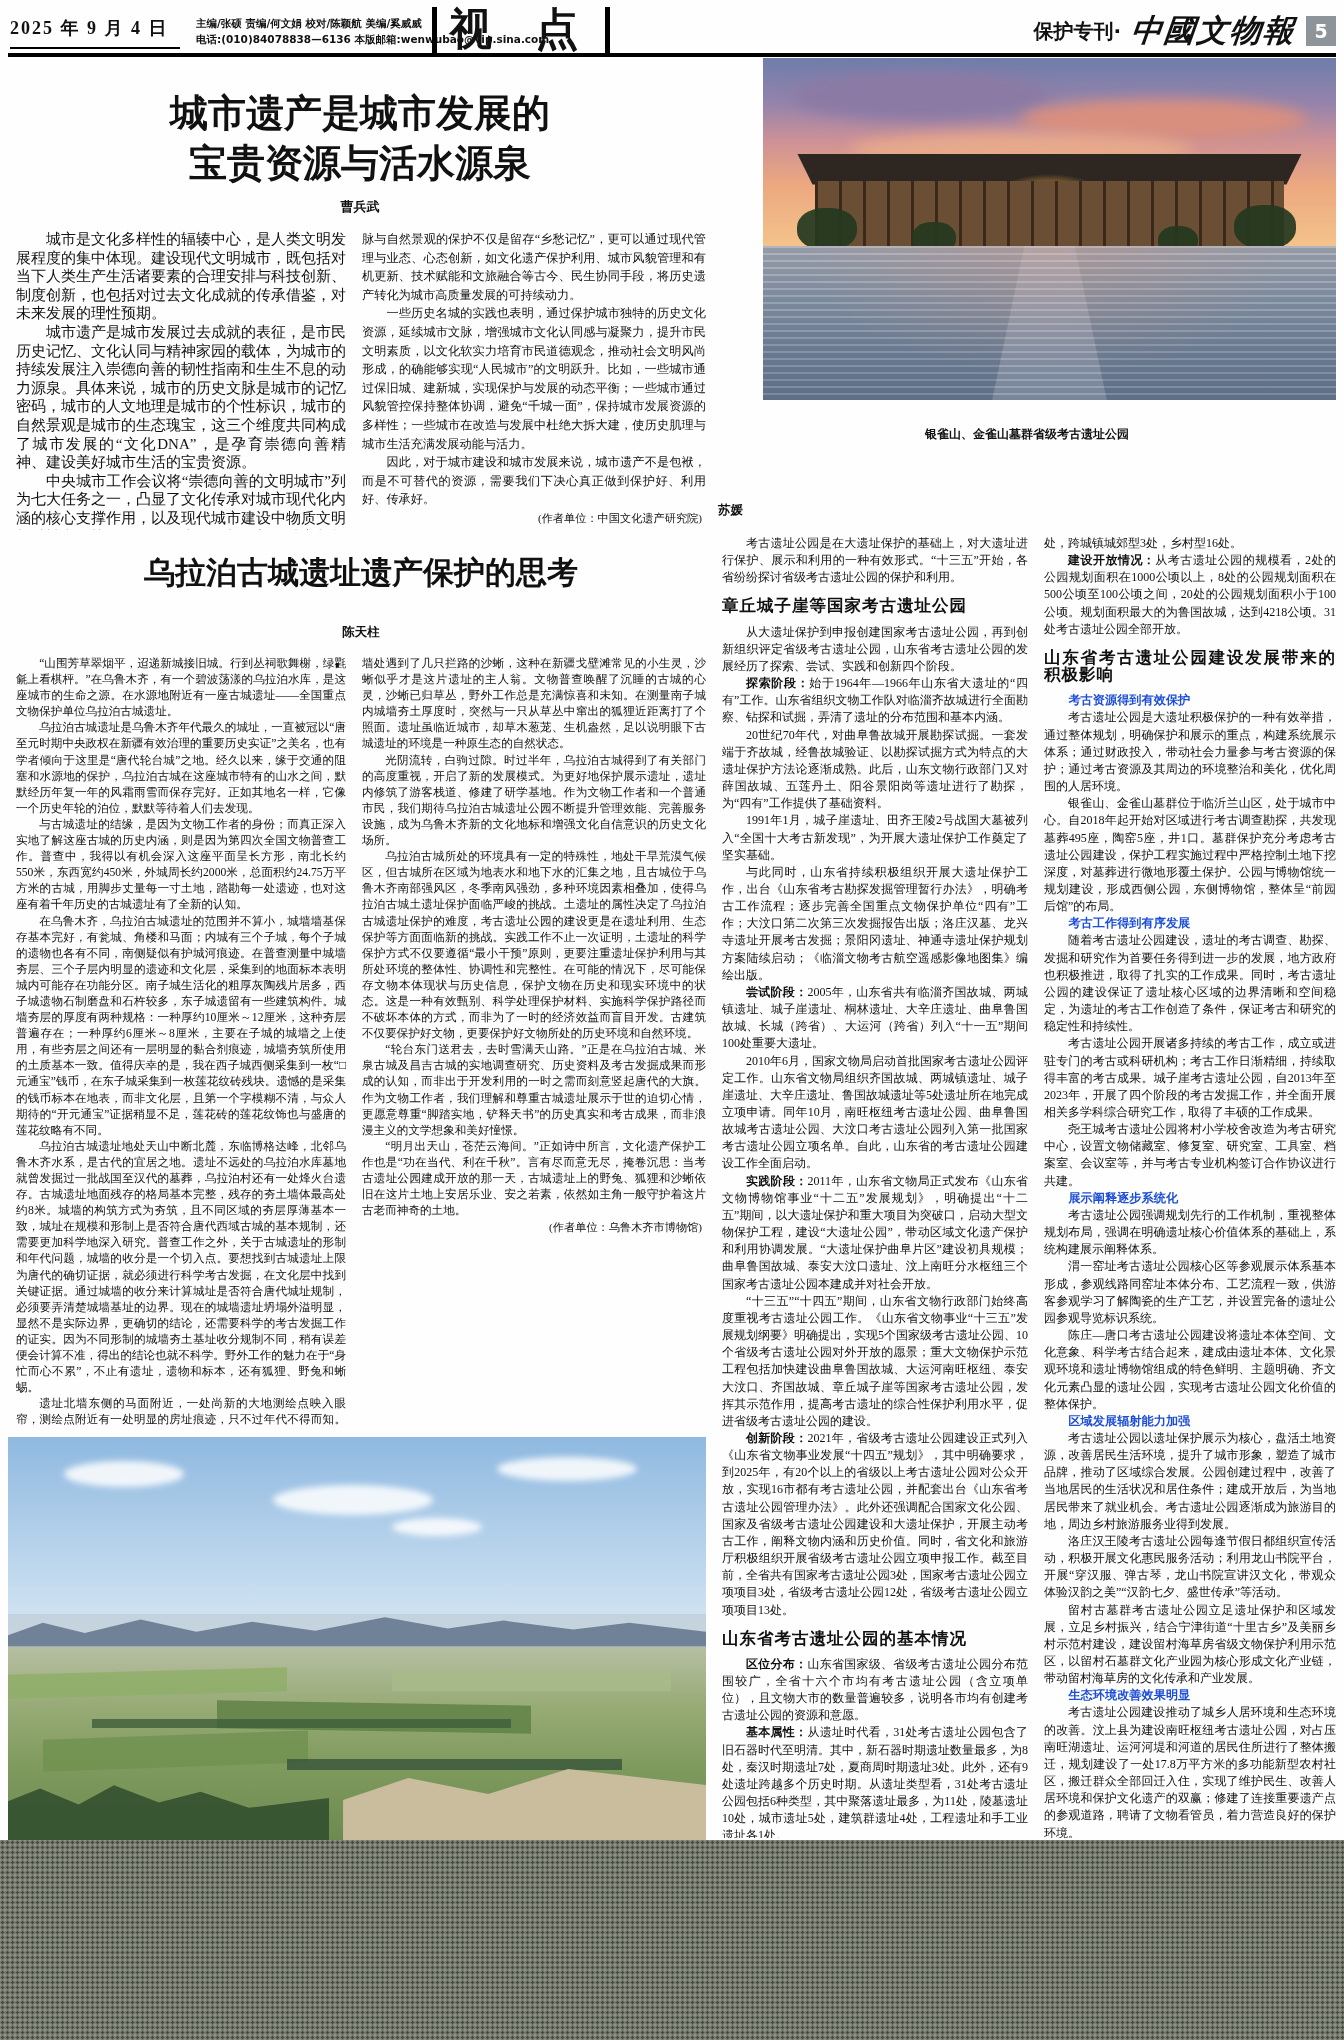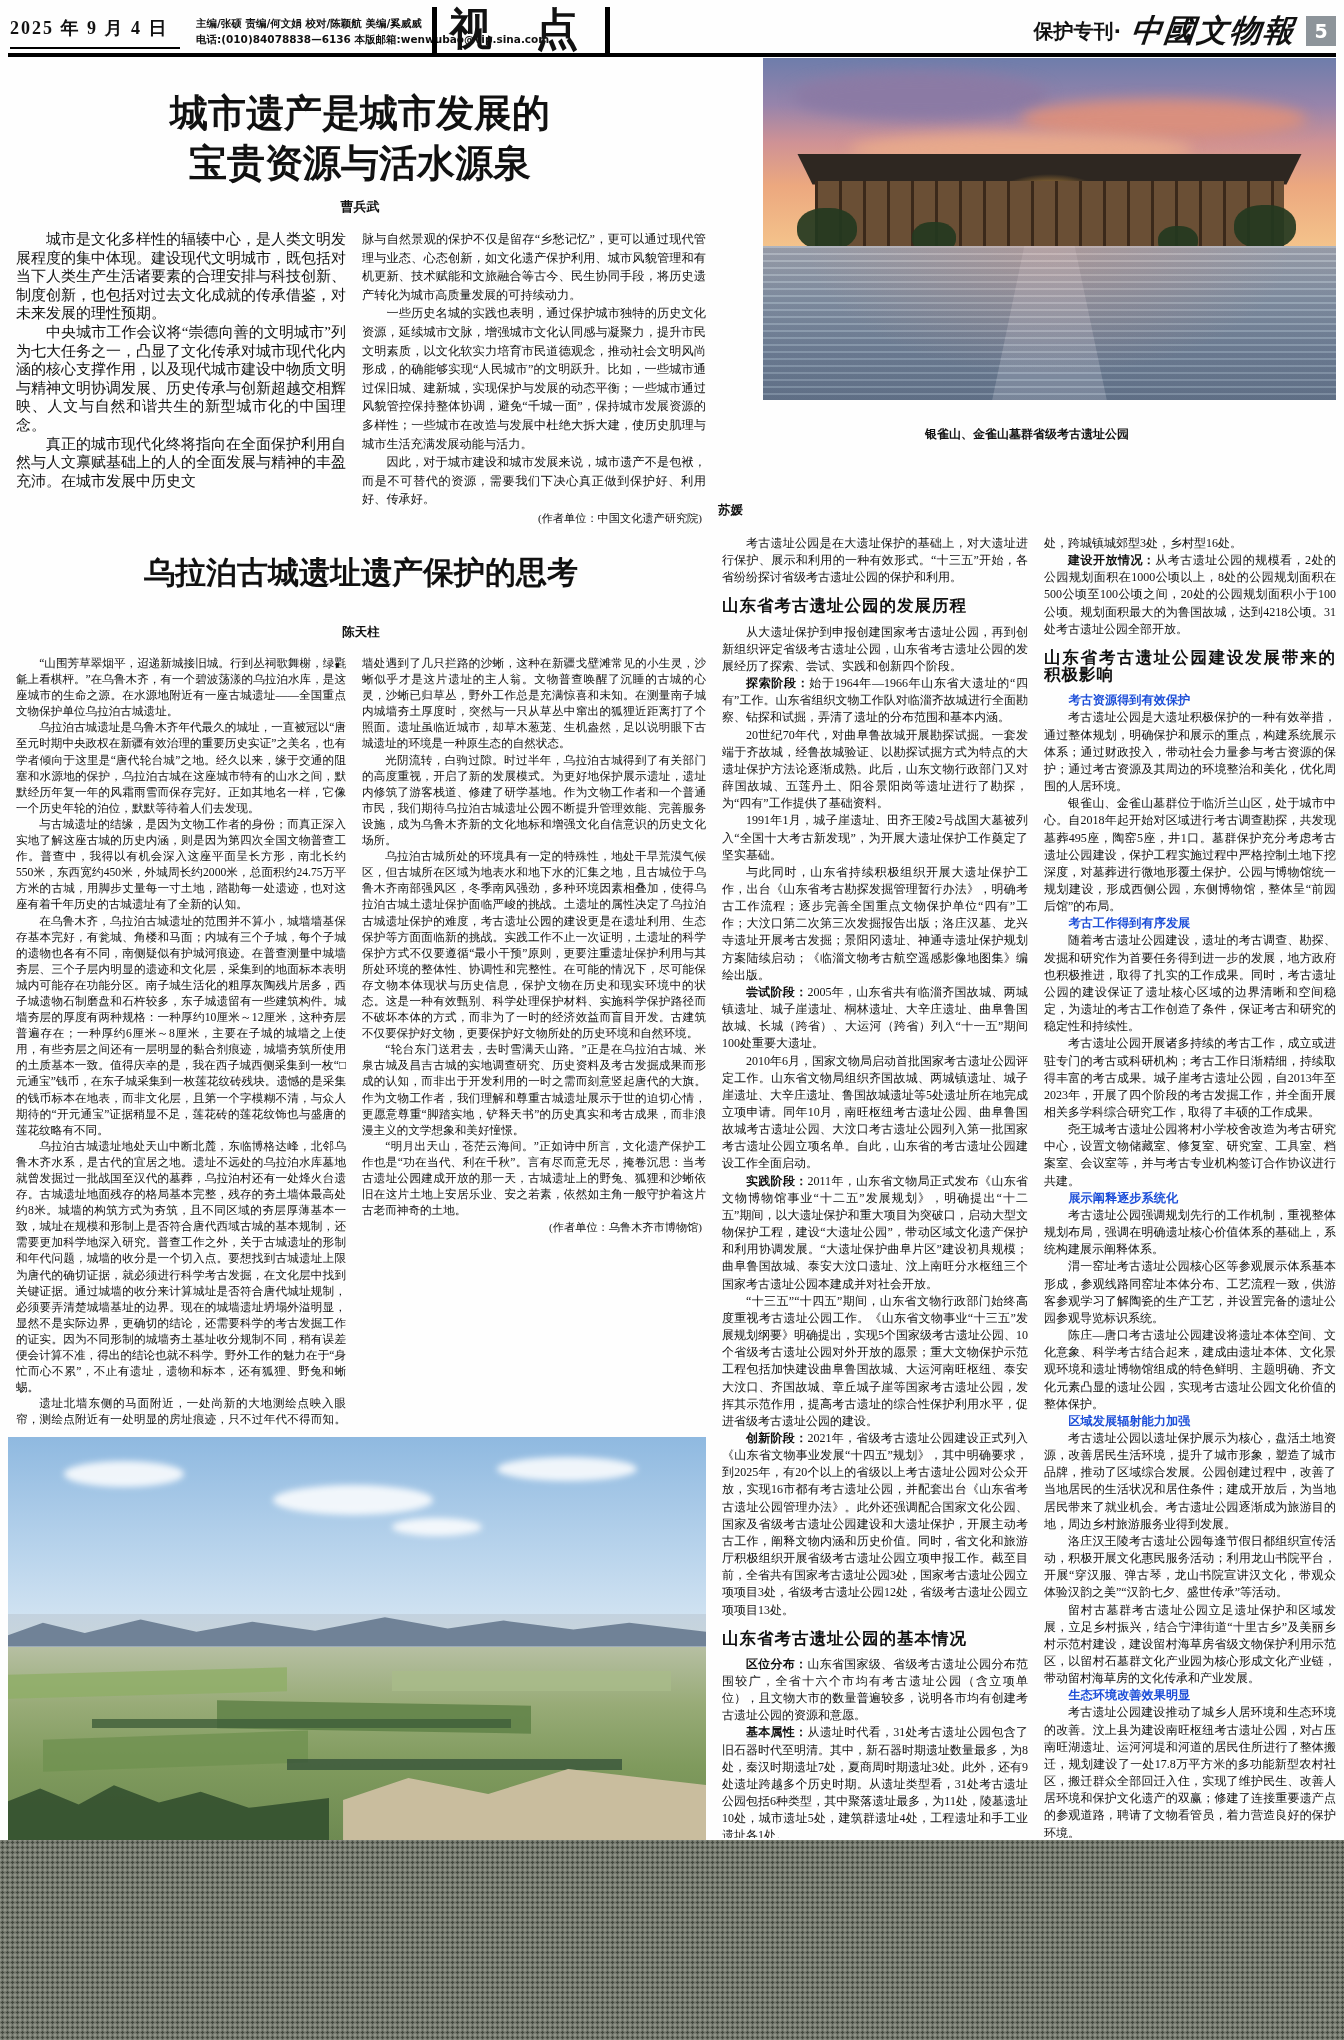--- a/index.html
+++ b/index.html
@@ -112,20 +112,21 @@
   </div>
   <div class="toprule"></div>
 
   <div class="a1-title">
     <div>城市遗产是城市发展的</div>
     <div>宝贵资源与活水源泉</div>
   </div>
   <div class="a1-author">曹兵武</div>
   <div class="col a1c1">
       <p>城市是文化多样性的辐辏中心，是人类文明发展程度的集中体现。建设现代文明城市，既包括对当下人类生产生活诸要素的合理安排与科技创新、制度创新，也包括对过去文化成就的传承借鉴，对未来发展的理性预期。</p>
+      <p>城市遗产是城市发展过去成就的表征，是市民历史记忆、文化认同与精神家园的载体，为城市的持续发展注入崇德向善的韧性指南和生生不息的动力源泉。具体来说，城市的历史文脉是城市的记忆密码，城市的人文地理是城市的个性标识，城市的自然景观是城市的生态瑰宝，这三个维度共同构成了城市发展的“文化DNA”，是孕育崇德向善精神、建设美好城市生活的宝贵资源。</p>
       <p>中央城市工作会议将“崇德向善的文明城市”列为七大任务之一，凸显了文化传承对城市现代化内涵的核心支撑作用，以及现代城市建设中物质文明与精神文明协调发展、历史传承与创新超越交相辉映、人文与自然和谐共生的新型城市化的中国理念。</p>
       <p>真正的城市现代化终将指向在全面保护利用自然与人文禀赋基础上的人的全面发展与精神的丰盈充沛。在城市发展中历史文</p>
     </div>
   <div class="col a1c2">
       <p class="noind">脉与自然景观的保护不仅是留存“乡愁记忆”，更可以通过现代管理与业态、心态创新，如文化遗产保护利用、城市风貌管理和有机更新、技术赋能和文旅融合等古今、民生协同手段，将历史遗产转化为城市高质量发展的可持续动力。</p>
       <p>一些历史名城的实践也表明，通过保护城市独特的历史文化资源，延续城市文脉，增强城市文化认同感与凝聚力，提升市民文明素质，以文化软实力培育市民道德观念，推动社会文明风尚形成，的确能够实现“人民城市”的文明跃升。比如，一些城市通过保旧城、建新城，实现保护与发展的动态平衡；一些城市通过风貌管控保持整体协调，避免“千城一面”，保持城市发展资源的多样性；一些城市在改造与发展中杜绝大拆大建，使历史肌理与城市生活充满发展动能与活力。</p>
       <p>因此，对于城市建设和城市发展来说，城市遗产不是包袱，而是不可替代的资源，需要我们下决心真正做到保护好、利用好、传承好。</p>
       <div class="sign">(作者单位：中国文化遗产研究院)</div>
     </div>
 
@@ -183,21 +184,21 @@
       <div class="rp-path"></div>
       <div class="rp-steps"></div>
       <div class="rp-tint"></div>
     </div>
   </div>
   <div class="rp-caption">银雀山、金雀山墓群省级考古遗址公园</div>
 
   <div class="a3-author">苏媛</div>
   <div class="col a3ca">
       <p>考古遗址公园是在大遗址保护的基础上，对大遗址进行保护、展示和利用的一种有效形式。“十三五”开始，各省纷纷探讨省级考古遗址公园的保护和利用。</p>
-      <div class="sec-head">山东省考古遗址公园的发展历程</div>
+      <div class="sec-head">章丘城子崖等国家考古遗址公园</div>
       <p>从大遗址保护到申报创建国家考古遗址公园，再到创新组织评定省级考古遗址公园，山东省考古遗址公园的发展经历了探索、尝试、实践和创新四个阶段。</p>
       <p><b>探索阶段：</b>始于1964年—1966年山东省大遗址的“四有”工作。山东省组织文物工作队对临淄齐故城进行全面勘察、钻探和试掘，弄清了遗址的分布范围和基本内涵。</p>
       <p>20世纪70年代，对曲阜鲁故城开展勘探试掘。一套发端于齐故城，经鲁故城验证、以勘探试掘方式为特点的大遗址保护方法论逐渐成熟。此后，山东文物行政部门又对薛国故城、五莲丹土、阳谷景阳岗等遗址进行了勘探，为“四有”工作提供了基础资料。</p>
       <p>1991年1月，城子崖遗址、田齐王陵2号战国大墓被列入“全国十大考古新发现”，为开展大遗址保护工作奠定了坚实基础。</p>
       <p>与此同时，山东省持续积极组织开展大遗址保护工作，出台《山东省考古勘探发掘管理暂行办法》，明确考古工作流程；逐步完善全国重点文物保护单位“四有”工作；大汶口第二次第三次发掘报告出版；洛庄汉墓、龙兴寺遗址开展考古发掘；景阳冈遗址、神通寺遗址保护规划方案陆续启动；《临淄文物考古航空遥感影像地图集》编绘出版。</p>
       <p><b>尝试阶段：</b>2005年，山东省共有临淄齐国故城、两城镇遗址、城子崖遗址、桐林遗址、大辛庄遗址、曲阜鲁国故城、长城（跨省）、大运河（跨省）列入“十一五”期间100处重要大遗址。</p>
       <p>2010年6月，国家文物局启动首批国家考古遗址公园评定工作。山东省文物局组织齐国故城、两城镇遗址、城子崖遗址、大辛庄遗址、鲁国故城遗址等5处遗址所在地完成立项申请。同年10月，南旺枢纽考古遗址公园、曲阜鲁国故城考古遗址公园、大汶口考古遗址公园列入第一批国家考古遗址公园立项名单。自此，山东省的考古遗址公园建设工作全面启动。</p>
       <p><b>实践阶段：</b>2011年，山东省文物局正式发布《山东省文物博物馆事业“十二五”发展规划》，明确提出“十二五”期间，以大遗址保护和重大项目为突破口，启动大型文物保护工程，建设“大遗址公园”，带动区域文化遗产保护和利用协调发展。“大遗址保护曲阜片区”建设初具规模；曲阜鲁国故城、泰安大汶口遗址、汶上南旺分水枢纽三个国家考古遗址公园本建成并对社会开放。</p>
       <p>“十三五”“十四五”期间，山东省文物行政部门始终高度重视考古遗址公园工作。《山东省文物事业“十三五”发展规划纲要》明确提出，实现5个国家级考古遗址公园、10个省级考古遗址公园对外开放的愿景；重大文物保护示范工程包括加快建设曲阜鲁国故城、大运河南旺枢纽、泰安大汶口、齐国故城、章丘城子崖等国家考古遗址公园，发挥其示范作用，提高考古遗址的综合性保护利用水平，促进省级考古遗址公园的建设。</p>
       <p><b>创新阶段：</b>2021年，省级考古遗址公园建设正式列入《山东省文物事业发展“十四五”规划》，其中明确要求，到2025年，有20个以上的省级以上考古遗址公园对公众开放，实现16市都有考古遗址公园，并配套出台《山东省考古遗址公园管理办法》。此外还强调配合国家文化公园、国家及省级考古遗址公园建设和大遗址保护，开展主动考古工作，阐释文物内涵和历史价值。同时，省文化和旅游厅积极组织开展省级考古遗址公园立项申报工作。截至目前，全省共有国家考古遗址公园3处，国家考古遗址公园立项项目3处，省级考古遗址公园12处，省级考古遗址公园立项项目13处。</p>

